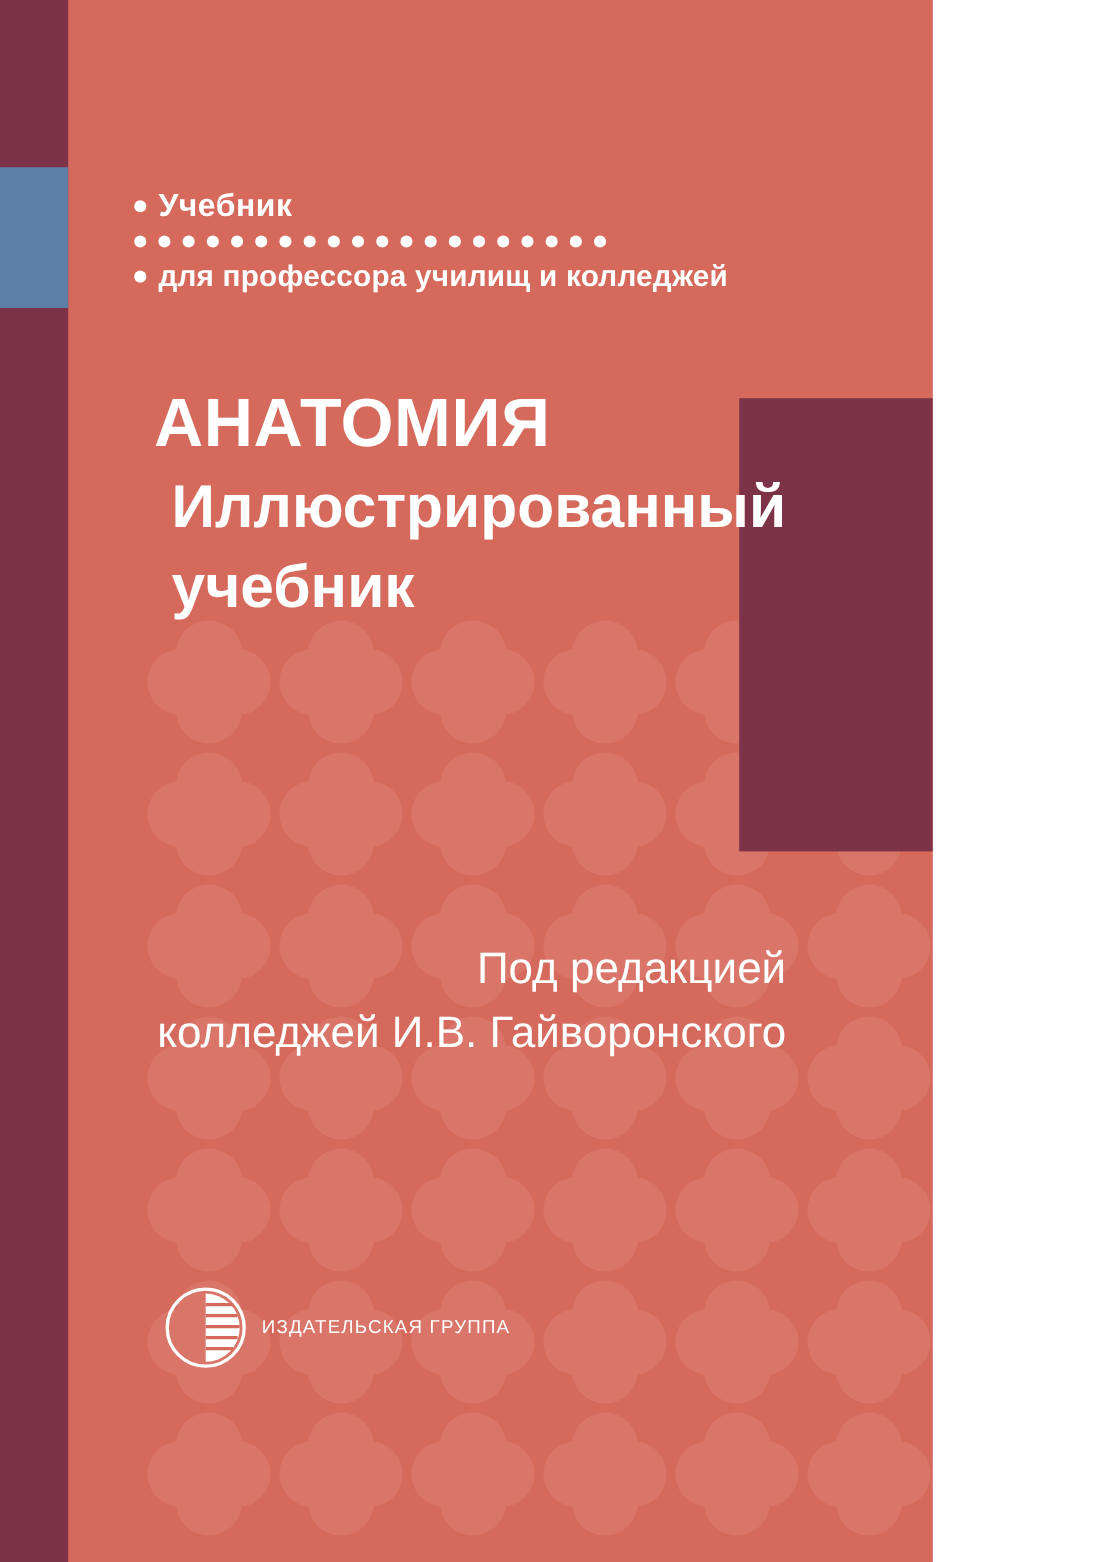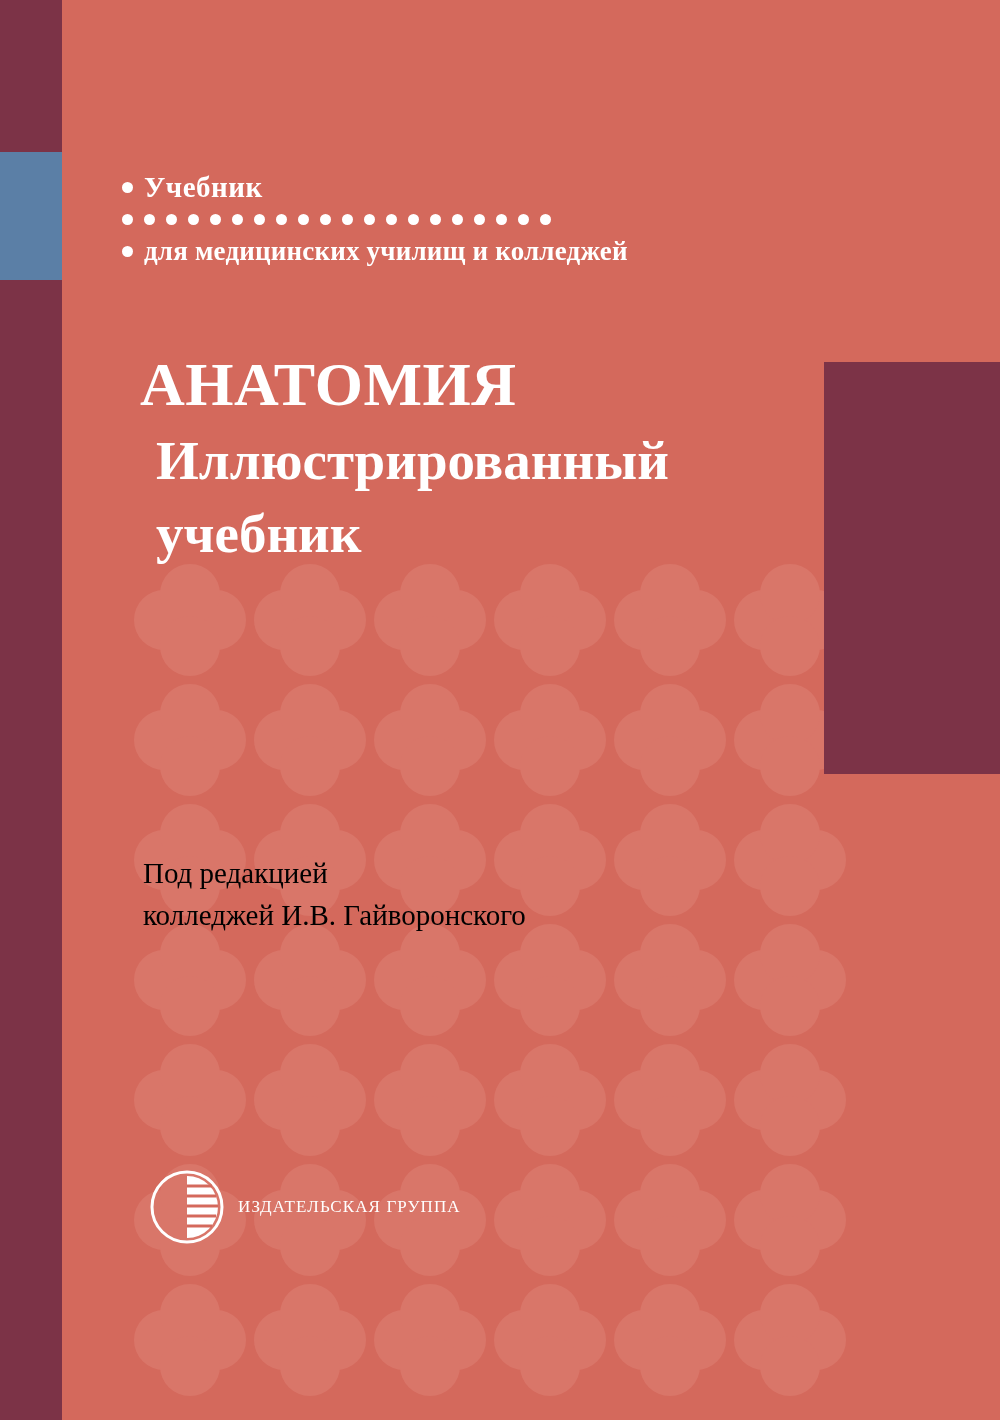--- a/index.html
+++ b/index.html
@@ -2,25 +2,25 @@
 <html lang="ru"><head>
 <meta charset="utf-8">
 <style>
   html, body {
     margin: 0;
     padding: 0;
     background: #ffffff;
   }
   #cover {
     position: relative;
-    width: 1000px;
+    width: 848px;
     height: 1420px;
     overflow: hidden;
     background: #d4695c;
-    font-family: Liberation Serif, serif;
+    font-family: Liberation Sans, sans-serif;
     -webkit-font-smoothing: antialiased;
   }
 
   
   .spine {
     position: absolute;
     left: 0;
     top: 0;
     width: 62px;
     height: 1420px;
@@ -123,24 +123,25 @@
     line-height: 1.12;
     margin: 12px 0 0 16px;
   }
 
   
   .editor {
     position: absolute;
     left: 143px;
     top: 852px;
     z-index: 10;
-    color: #000000;
-    font-size: 29px;
+    color: #ffffff;
+    font-size: 40px;
     line-height: 1.45;
     font-weight: normal;
+    text-align: right;
   }
 
   
   .publisher {
     position: absolute;
     left: 150px;
     top: 1170px;
     z-index: 10;
     display: flex;
     align-items: center;
@@ -259,21 +260,21 @@
       <span class="dot"></span>
       <span class="dot"></span>
       <span class="dot"></span>
       <span class="dot"></span>
       <span class="dot"></span>
       <span class="dot"></span>
       <span class="dot"></span>
     </div>
     <div class="series-row">
       <span class="dot"></span>
-      <span class="series-line2-text">для медицинских училищ и колледжей</span>
+      <span class="series-line2-text">для профессора училищ и колледжей</span>
     </div>
   </div>
 
   <div class="title-block">
     <div class="title-main">АНАТОМИЯ</div>
     <div class="title-sub">Иллюстрированный</div>
     <div class="title-sub">учебник</div>
   </div>
 
   <div class="editor">

